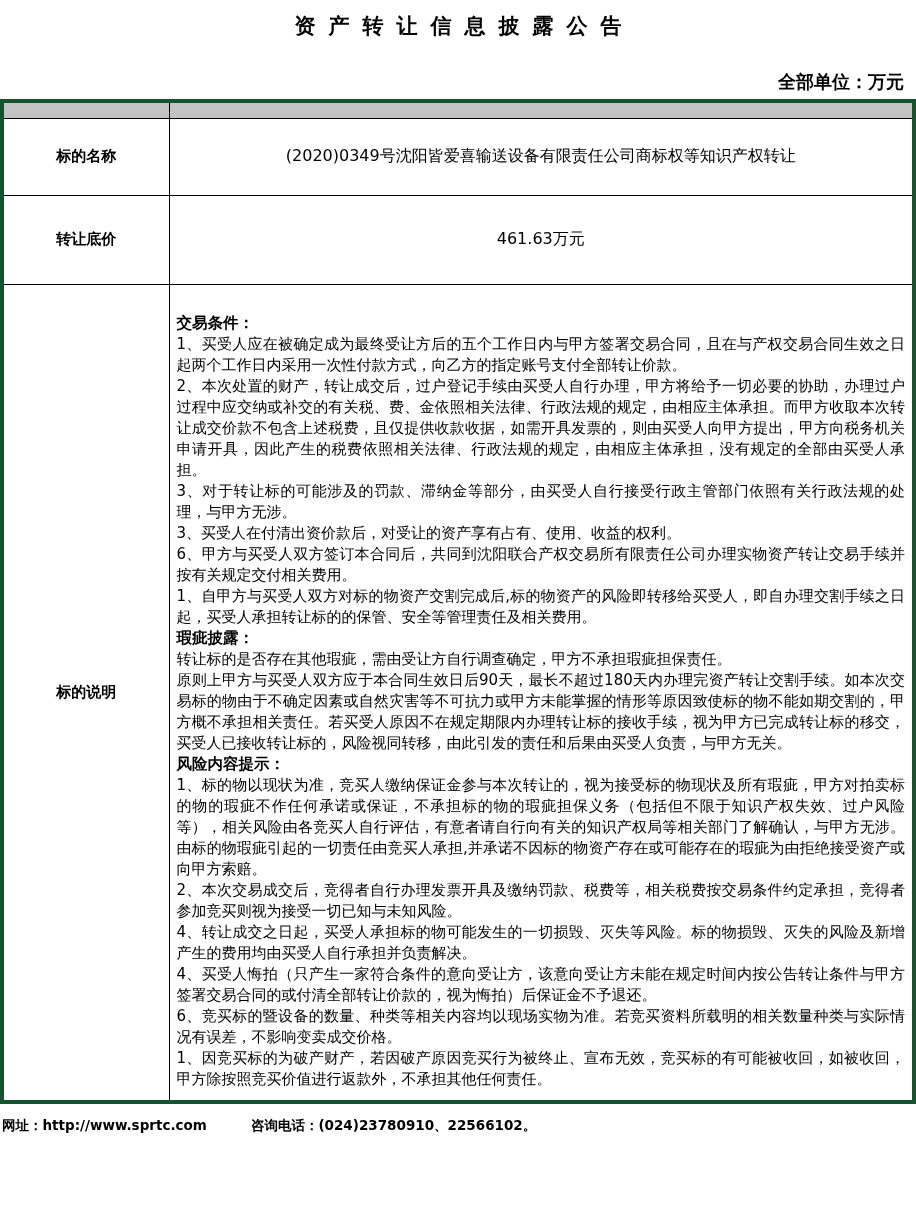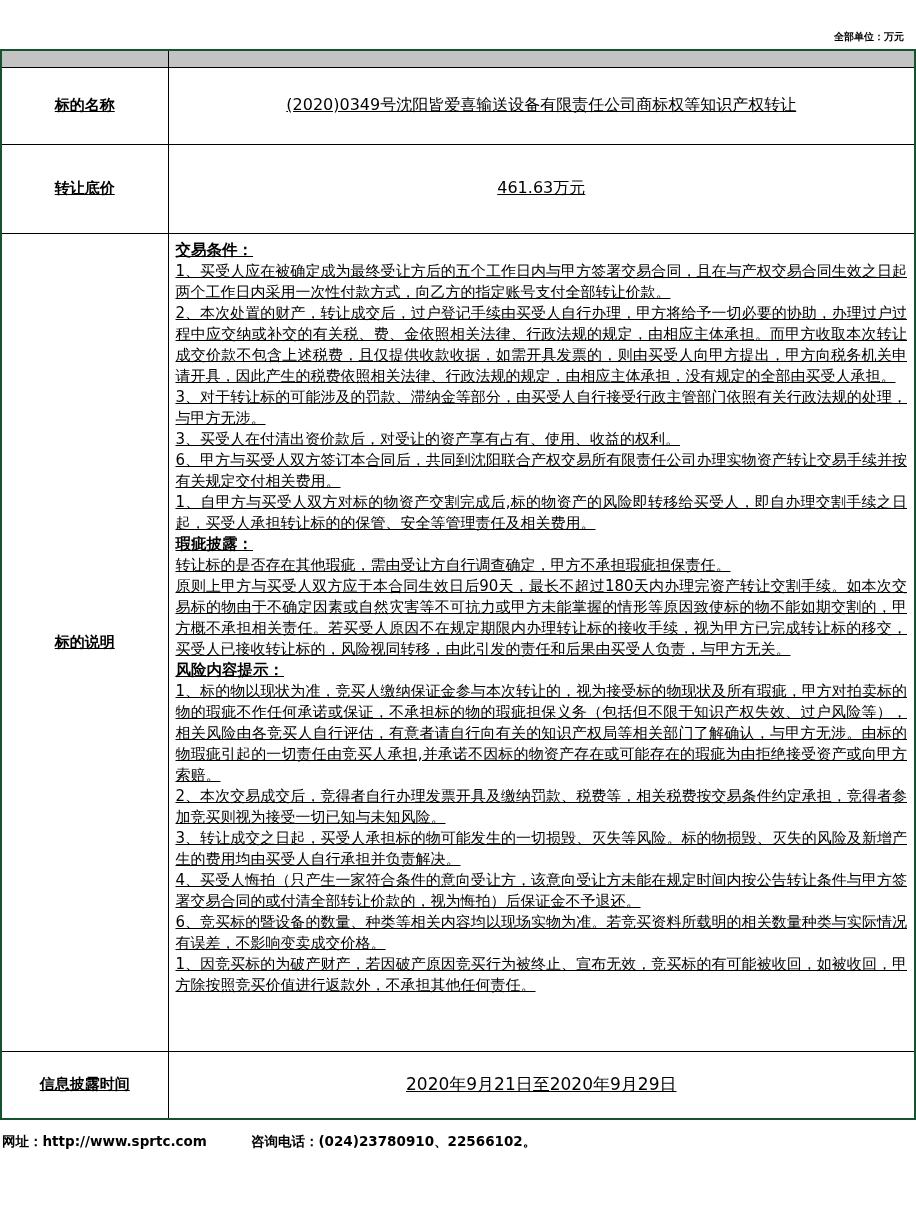--- a/index.html
+++ b/index.html
@@ -16,30 +16,29 @@
     font-size:21px;
     font-weight:bold;
     letter-spacing:13px;
     text-indent:13px;
     color:#000000;
   }
 
   .unit-note {
     text-align:right;
     font-weight:bold;
-    font-size:10px;
+    font-size:18px;
     padding:30px 12px 5px 0;
   }
 
   table.disclosure {
     width:916px;
     border-collapse:collapse;
-    border:2px solid #14532d;
+    border:4px solid #14532d;
     table-layout:fixed;
-    text-decoration:underline;
   }
   table.disclosure td {
     border:1px solid #000;
     box-sizing:border-box;
   }
   col.c-label { width:167px; }
 
   tr.head-row td {
     background:#c3c3c3;
     height:17px;
@@ -58,21 +57,21 @@
     font-size:16px;
   }
   tr.row-name   { height:77px; }
   tr.row-price  { height:89px; }
   tr.row-date   { height:68px; }
   tr.row-date td.value-cell { font-size:17px; }
 
   td.desc-cell {
     height:818px;
     vertical-align:top;
-    padding:6px 7px 8px 7px;
+    padding:28px 7px 8px 7px;
     font-size:15px;
     line-height:21px;
     text-align:justify;
   }
   .sec-heading {
     font-weight:bold;
     font-size:15.5px;
   }
   .desc-cell p { margin:0; }
 
@@ -82,20 +81,21 @@
     line-height:19px;
     padding:12px 0 10px 2px;
   }
   .footer-line3 .gap { display:inline-block; width:44px; }
 </style>
 </head>
 <body>
 
 <div class="page">
 
+  <h1 class="doc-title">资产转让信息披露公告</h1>
 
   <div class="unit-note">全部单位：万元</div>
 
   <table class="disclosure">
     <colgroup>
         <col class="c-label">
         <col>
       </colgroup>
 
     <tbody>
@@ -131,33 +131,29 @@
         <div class="section">
           <div class="sec-heading">瑕疵披露：</div>
           <p>转让标的是否存在其他瑕疵，需由受让方自行调查确定，甲方不承担瑕疵担保责任。</p>
           <p>原则上甲方与买受人双方应于本合同生效日后90天，最长不超过180天内办理完资产转让交割手续。如本次交易标的物由于不确定因素或自然灾害等不可抗力或甲方未能掌握的情形等原因致使标的物不能如期交割的，甲方概不承担相关责任。若买受人原因不在规定期限内办理转让标的接收手续，视为甲方已完成转让标的移交，买受人已接收转让标的，风险视同转移，由此引发的责任和后果由买受人负责，与甲方无关。</p>
         </div>
 
         <div class="section">
           <div class="sec-heading">风险内容提示：</div>
           <p>1、标的物以现状为准，竞买人缴纳保证金参与本次转让的，视为接受标的物现状及所有瑕疵，甲方对拍卖标的物的瑕疵不作任何承诺或保证，不承担标的物的瑕疵担保义务（包括但不限于知识产权失效、过户风险等），相关风险由各竞买人自行评估，有意者请自行向有关的知识产权局等相关部门了解确认，与甲方无涉。由标的物瑕疵引起的一切责任由竞买人承担,并承诺不因标的物资产存在或可能存在的瑕疵为由拒绝接受资产或向甲方索赔。</p>
           <p>2、本次交易成交后，竞得者自行办理发票开具及缴纳罚款、税费等，相关税费按交易条件约定承担，竞得者参加竞买则视为接受一切已知与未知风险。</p>
-          <p>3、转让成交之日起，买受人承担标的物可能发生的一切损毁、灭失等风险。标的物损毁、灭失的风险及新增产生的费用均由买受人自行承担并负责解决。</p>
+          <p>4、转让成交之日起，买受人承担标的物可能发生的一切损毁、灭失等风险。标的物损毁、灭失的风险及新增产生的费用均由买受人自行承担并负责解决。</p>
           <p>4、买受人悔拍（只产生一家符合条件的意向受让方，该意向受让方未能在规定时间内按公告转让条件与甲方签署交易合同的或付清全部转让价款的，视为悔拍）后保证金不予退还。</p>
           <p>6、竞买标的暨设备的数量、种类等相关内容均以现场实物为准。若竞买资料所载明的相关数量种类与实际情况有误差，不影响变卖成交价格。</p>
           <p>1、因竞买标的为破产财产，若因破产原因竞买行为被终止、宣布无效，竞买标的有可能被收回，如被收回，甲方除按照竞买价值进行返款外，不承担其他任何责任。</p>
         </div>
 
       </td>
     </tr>
 
-    <tr class="row-date">
-      <td class="label-cell">信息披露时间</td>
-      <td class="value-cell">2020年9月21日至2020年9月29日</td>
-    </tr>
 
   </tbody>
     </table>
 
   <div class="footer">
     <div class="footer-line3"><span>网址：http://www.sprtc.com</span><span class="gap"></span><span>咨询电话：(024)23780910、22566102。</span></div>
   </div>
 
 </div>
 

